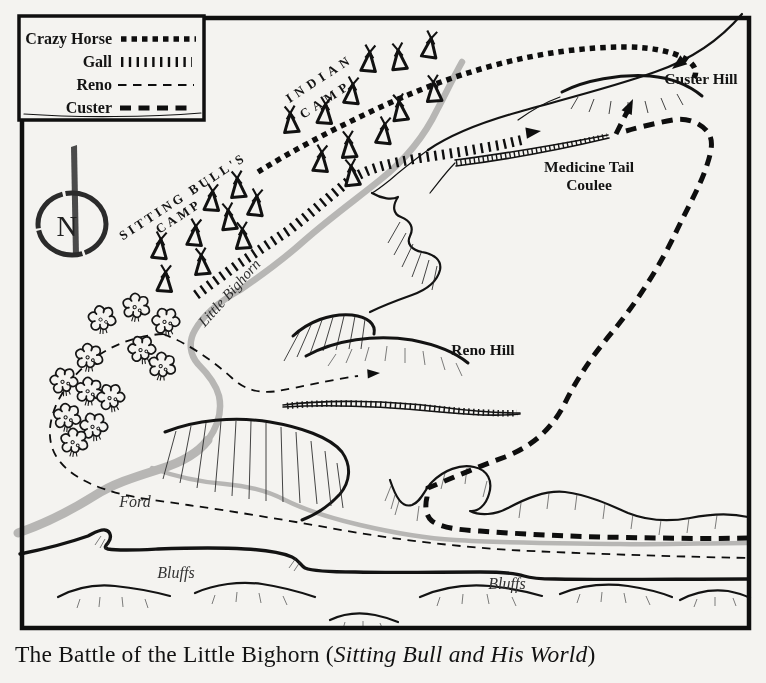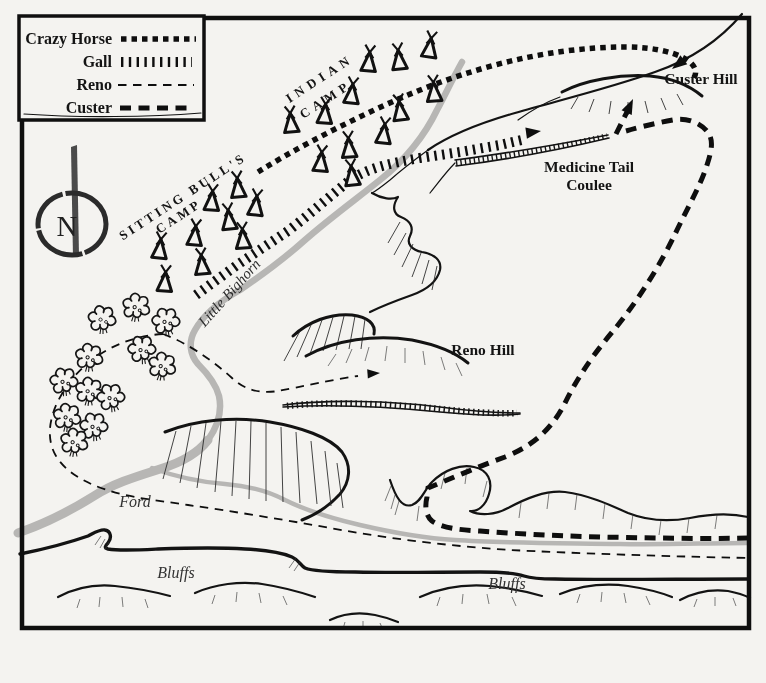--- a/index.html
+++ b/index.html
@@ -198,13 +198,14 @@
       <text class="lbl-legend" x="112" y="90" text-anchor="end">Reno</text>
       <line class="route-reno" x1="118" y1="85" x2="194" y2="85"></line>
     </g>
     <g>
       <text class="lbl-legend" x="112" y="113" text-anchor="end">Custer</text>
       <line class="route-custer" x1="120" y1="108" x2="194" y2="108"></line>
     </g>
   </g>
 </svg>
 
+<div class="caption"><span>The Battle of the Little Bighorn (</span><i>Sitting Bull and His World</i><span>)</span></div>
 </div>
 
 </body></html>

